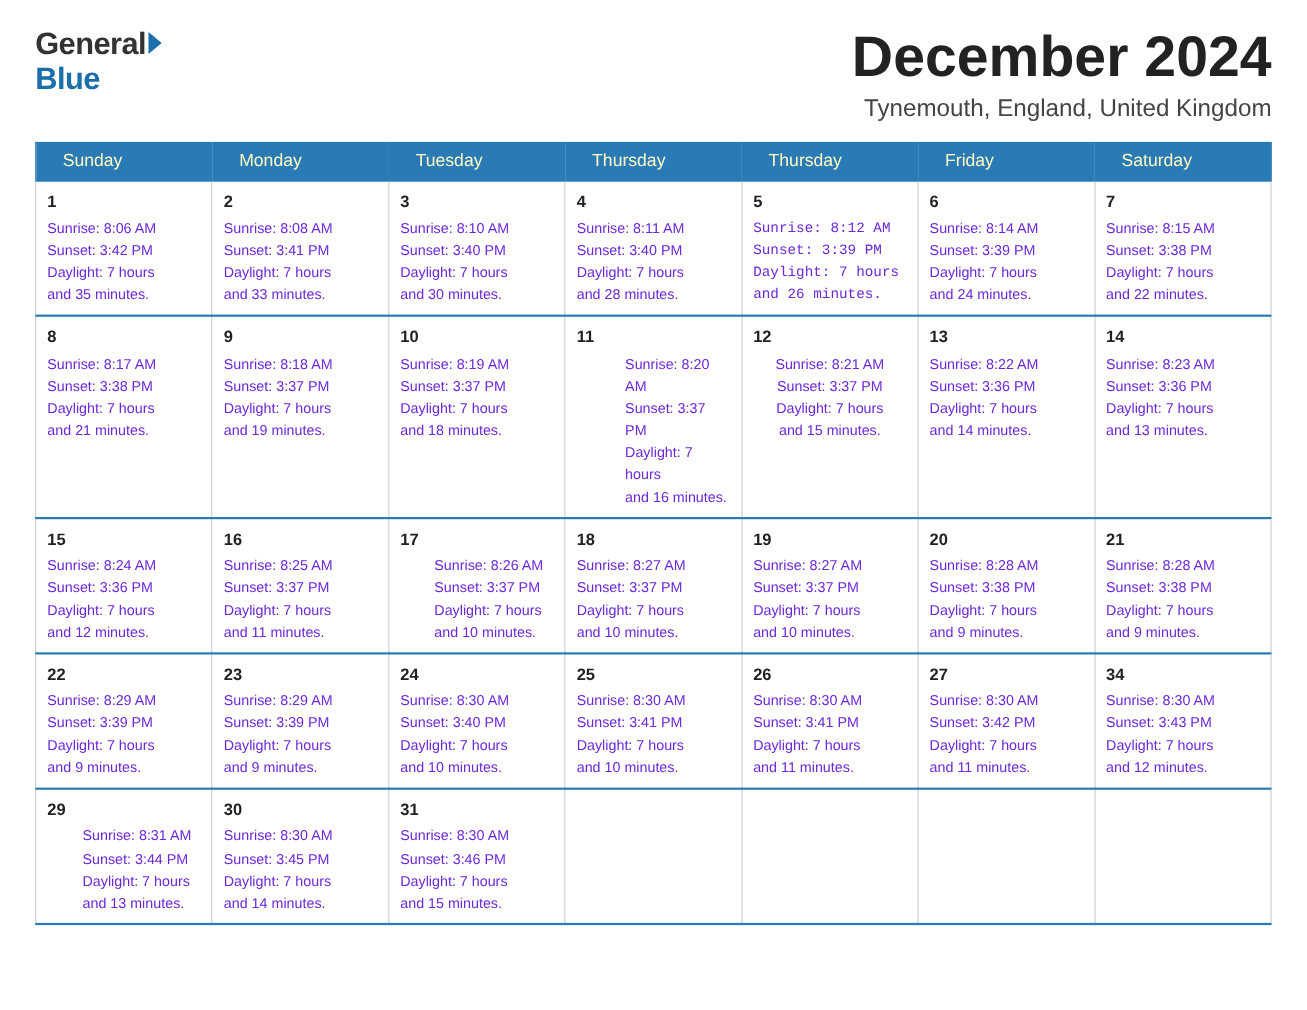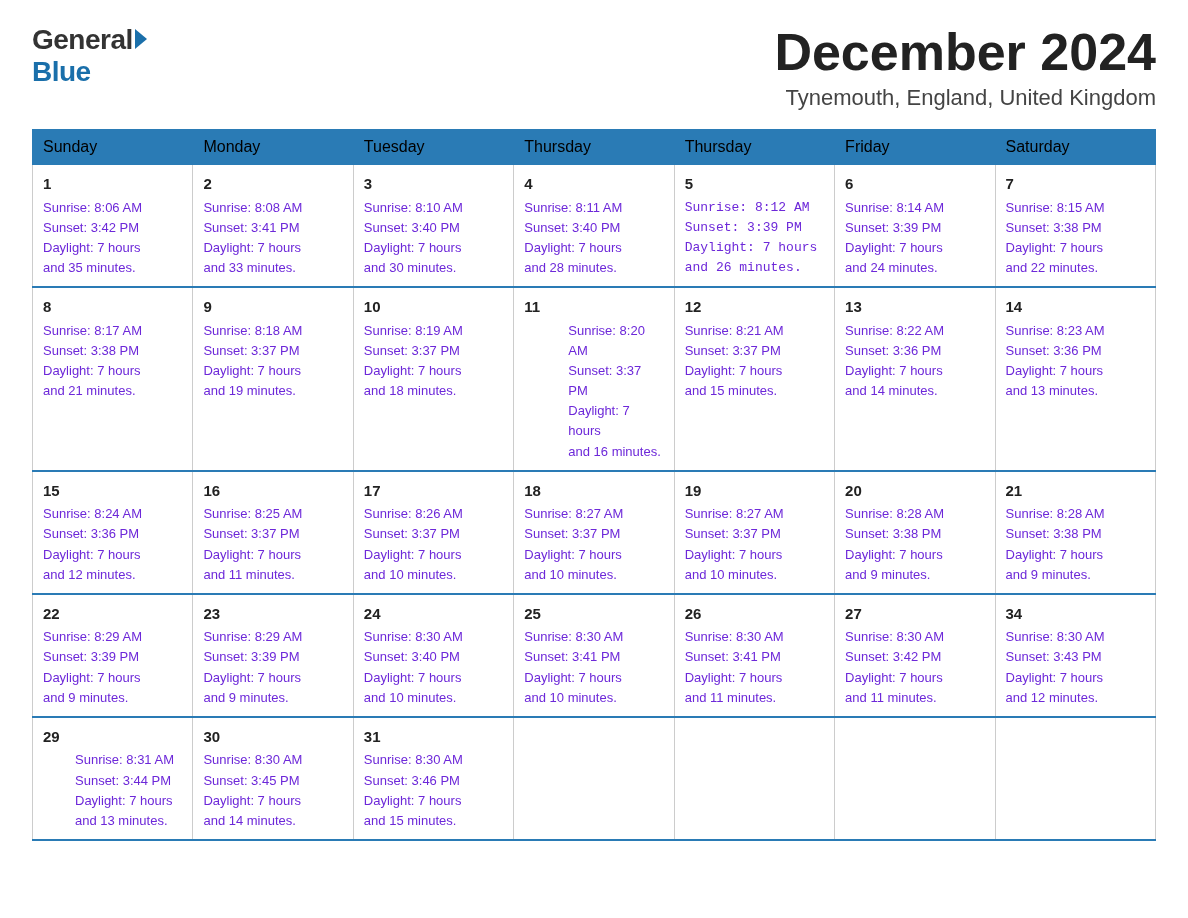--- a/index.html
+++ b/index.html
@@ -61,24 +61,24 @@
     }
     table {
       width: 100%;
       border-collapse: collapse;
       table-layout: fixed;
     }
     thead tr {
       background: #2a7bb5;
     }
     thead th {
-      color: #000000;
+      color: #fef9c3;
       font-size: 16px;
       font-weight: normal;
-      padding: 8px 10px;
+      padding: 8px 24px;
       text-align: left;
       border: 1px solid #2a7bb5;
     }
     tbody td {
       vertical-align: top;
       padding: 8px 10px;
       border: 1px solid #ccc;
       font-size: 13.5px;
       color: #333;
       line-height: 1.5;
@@ -208,21 +208,21 @@
         </td>
         <td>
           <span class="day-num">11</span>
           <div class="day-info" style="white-space: pre-line; margin-left: 44px;">Sunrise: 8:20 AM
 Sunset: 3:37 PM
 Daylight: 7 hours
 and 16 minutes.</div>
         </td>
         <td>
           <span class="day-num">12</span>
-          <div class="day-info" style="white-space: pre-line;">Sunrise: 8:21 AM
+          <div class="day-info" style="white-space: pre-line; text-align: center;">Sunrise: 8:21 AM
 Sunset: 3:37 PM
 Daylight: 7 hours
 and 15 minutes.</div>
         </td>
         <td>
           <span class="day-num">13</span>
           <div class="day-info" style="white-space: pre-line;">Sunrise: 8:22 AM
 Sunset: 3:36 PM
 Daylight: 7 hours
 and 14 minutes.</div>
@@ -245,21 +245,21 @@
         </td>
         <td>
           <span class="day-num">16</span>
           <div class="day-info" style="white-space: pre-line;">Sunrise: 8:25 AM
 Sunset: 3:37 PM
 Daylight: 7 hours
 and 11 minutes.</div>
         </td>
         <td>
           <span class="day-num">17</span>
-          <div class="day-info" style="white-space: pre-line;">Sunrise: 8:26 AM
+          <div class="day-info" style="white-space: pre-line; margin-left: 31px;">Sunrise: 8:26 AM
 Sunset: 3:37 PM
 Daylight: 7 hours
 and 10 minutes.</div>
         </td>
         <td>
           <span class="day-num">18</span>
           <div class="day-info" style="white-space: pre-line;">Sunrise: 8:27 AM
 Sunset: 3:37 PM
 Daylight: 7 hours
 and 10 minutes.</div>

